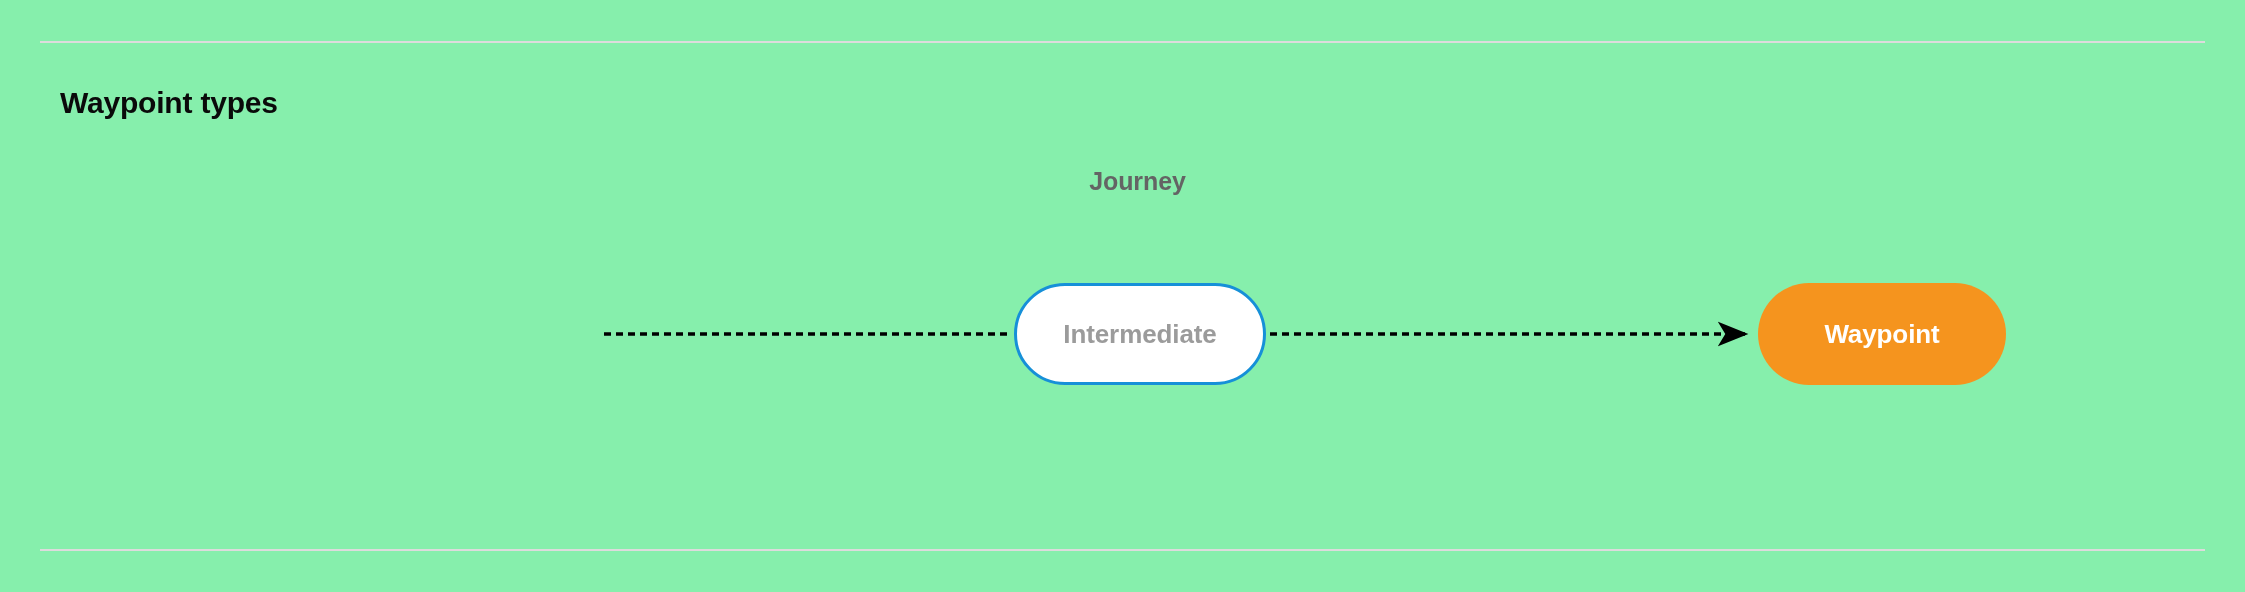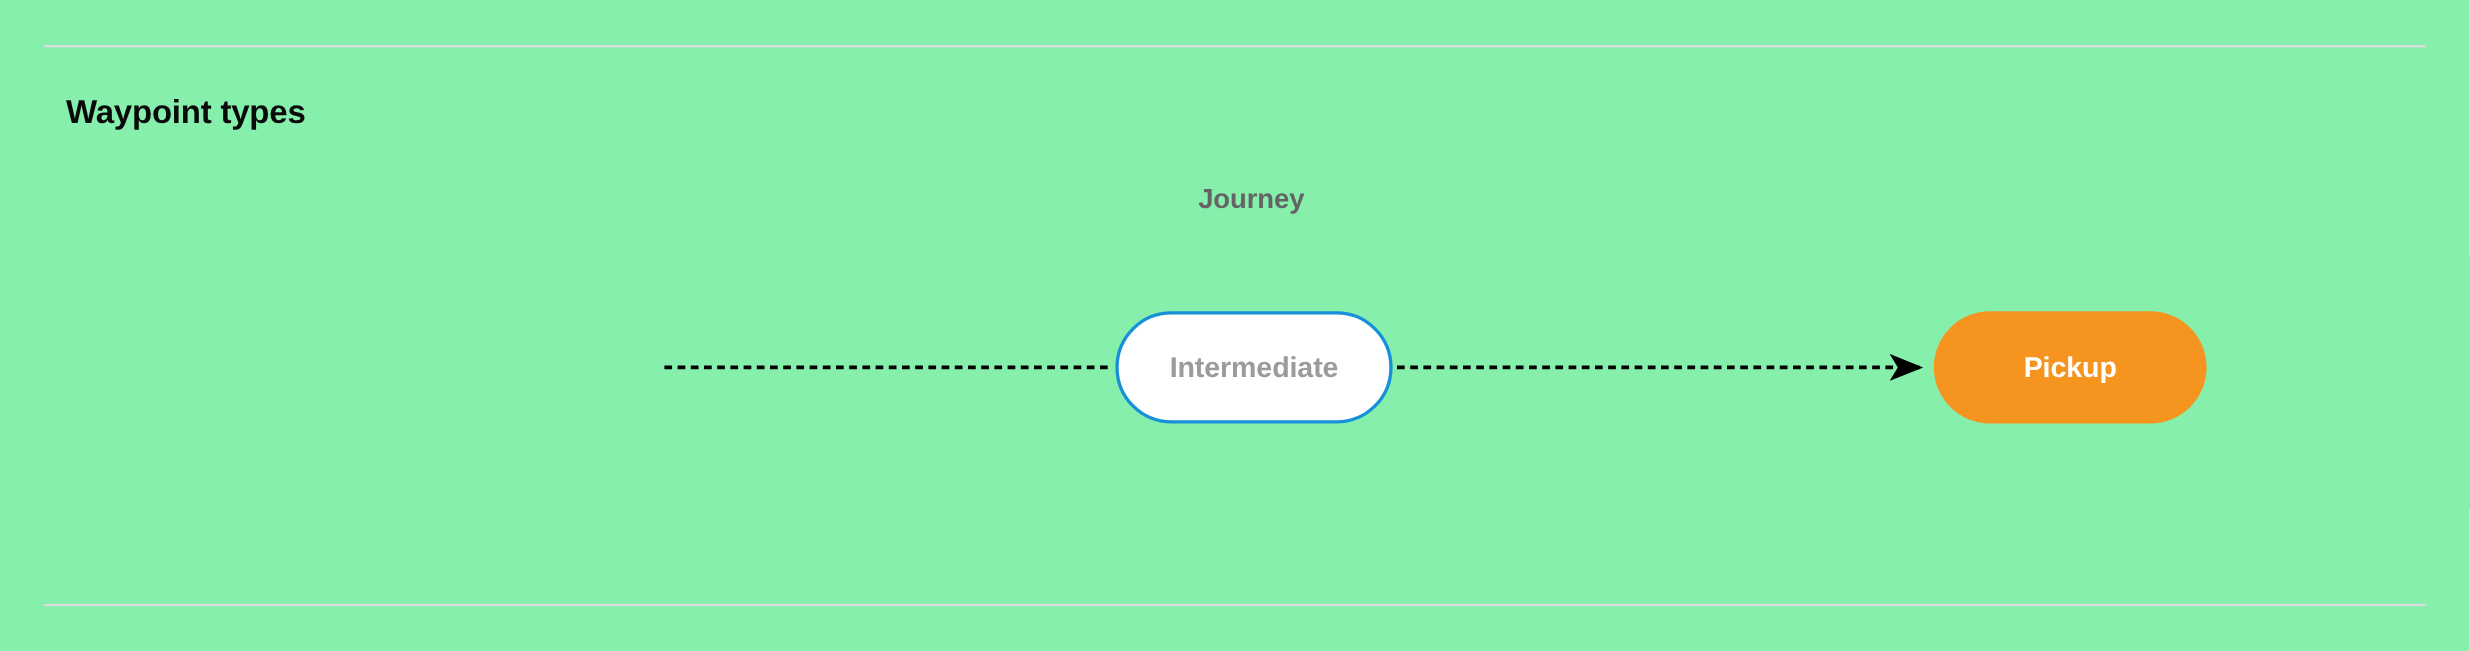--- a/index.html
+++ b/index.html
@@ -141,20 +141,20 @@
 
       <line x1="1270" y1="214" x2="1745" y2="214" stroke="#000000" stroke-width="3.4" stroke-dasharray="7 5" stroke-linecap="butt" marker-end="url(#arrow-solid)"></line>
     </svg>
 
 
     <div class="node intermediate" id="node-intermediate">
       <span>Intermediate</span>
     </div>
 
     <div class="node terminal" id="node-dropoff">
-      <span>Pickup</span>
+      <span>Waypoint</span>
     </div>
 
   </div>
 
   <div class="divider bottom"></div>
 
 </div>
 
 </body></html>

